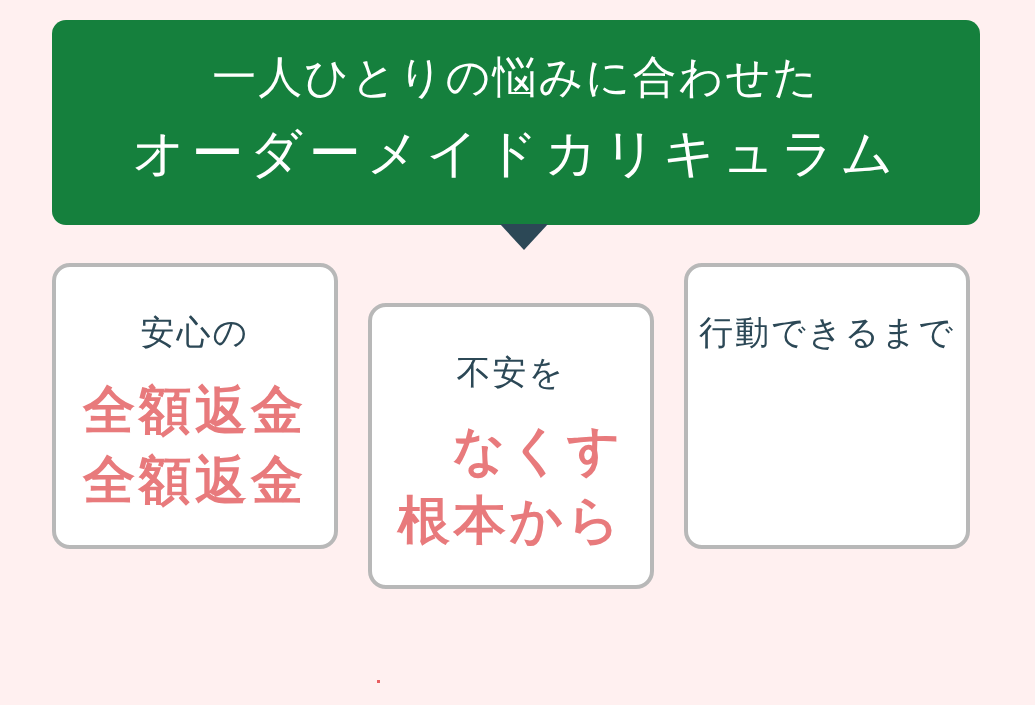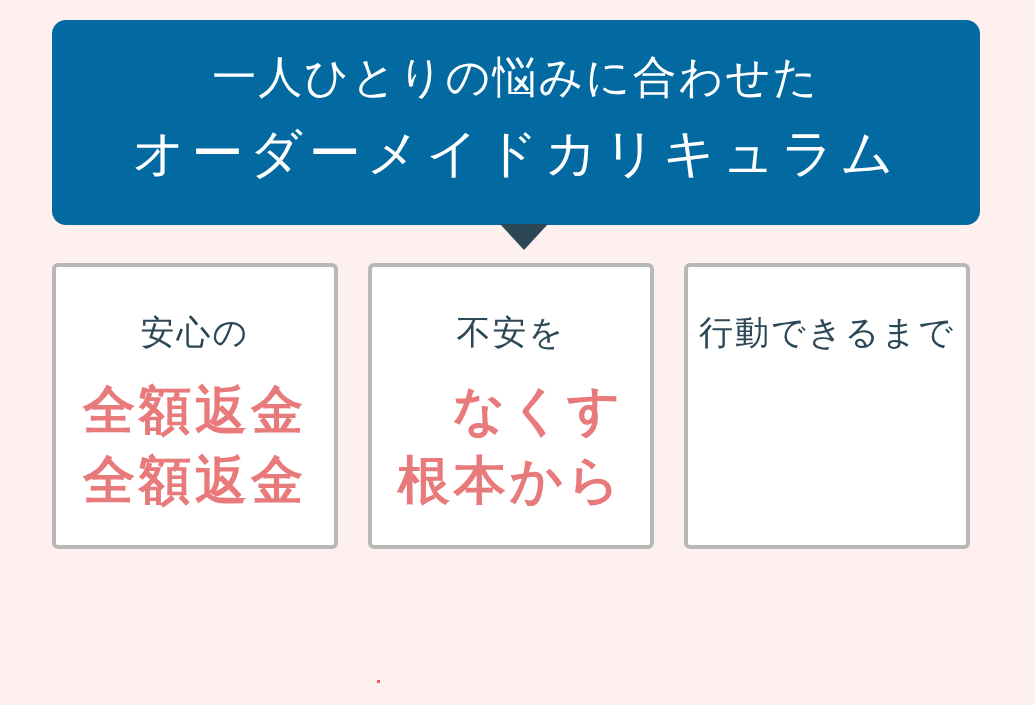--- a/index.html
+++ b/index.html
@@ -2,34 +2,34 @@
 <html><head>
   <meta charset="utf-8">
   <style>
     html, body { margin:0; padding:0; }
     body {
       width:1035px; height:705px; background:#fff0f0; position:relative; overflow:hidden;
       font-family: "DejaVu Serif", "Liberation Serif", serif;
     }
     .banner {
       position:absolute; left:52px; top:20px; width:928px; height:205px;
-      background:#0369a1; border-radius:14px;
+      background:#15803d; border-radius:14px;
       display:flex; flex-direction:column; align-items:center; justify-content:center;
       color:#ffffff;
     }
     .banner-pointer {
       position:absolute; left:500px; top:224px; width:0; height:0;
       border-left:24px solid transparent; border-right:24px solid transparent;
       border-top:26px solid #2c4856;
     }
     .banner .line1 { font-size:44px; letter-spacing:2px; line-height:60px; margin-top:-8px; }
     .banner .line2 { font-size:52px; letter-spacing:6px; line-height:76px; margin-top:8px; }
     .card {
       position:absolute; top:263px; width:286px; height:286px;
-      background:#ffffff; border:4px solid #b8b8b8; border-radius:6px;
+      background:#ffffff; border:4px solid #b8b8b8; border-radius:18px;
       box-sizing:border-box;
       display:flex; flex-direction:column; align-items:center;
     }
     .card .sub {
       margin-top:40px; font-size:34px; color:#2c4856; letter-spacing:2px; line-height:50px;
       white-space:nowrap;
     }
     .card .main {
       margin-top:18px; font-size:52px; color:#e87a7c; font-weight:bold; line-height:70px;
       letter-spacing:4px; text-align:right; white-space:nowrap;
@@ -48,21 +48,21 @@
 <div class="banner-pointer"></div>
 
 <div class="card" style="left:52px;">
   <div class="sub">安心の</div>
   <div class="main">
     <div>全額返金</div>
     <div>全額返金</div>
   </div>
 </div>
 
-<div class="card" style="left:368px;">
+<div class="card" style="left:368px;margin-top:40px;">
   <div class="sub">不安を</div>
   <div class="main">
     <div>なくす</div>
     <div>根本から</div>
   </div>
 </div>
 
 <div class="card" style="left:684px;">
   <div class="sub">行動できるまで</div>
 </div>

